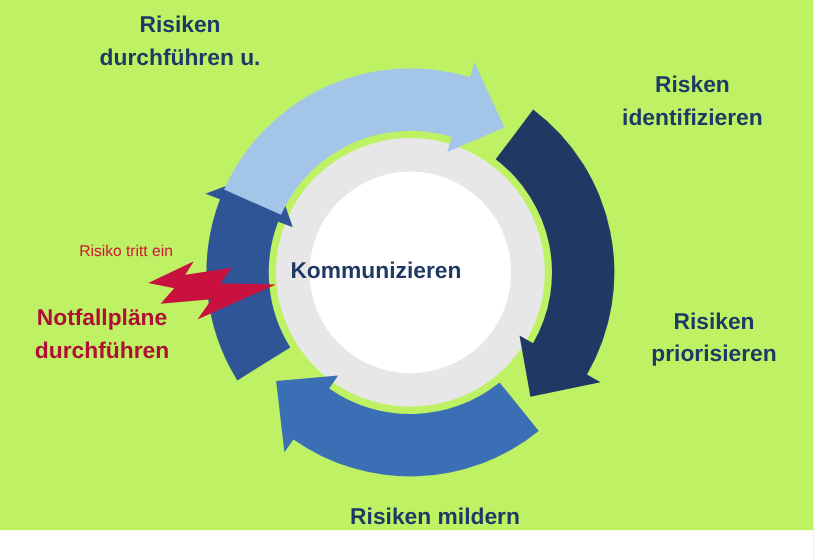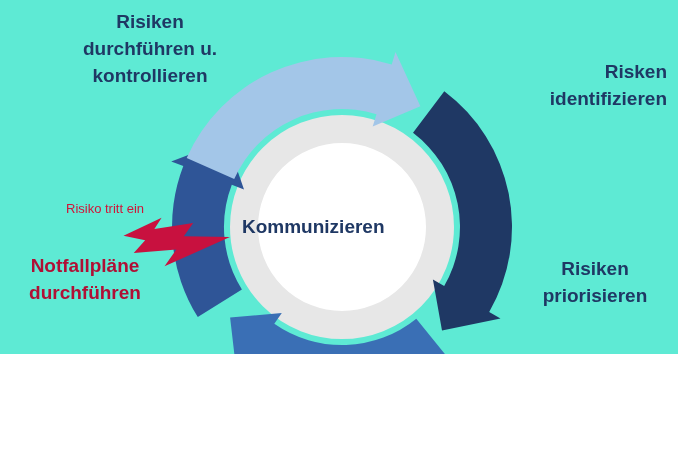--- a/index.html
+++ b/index.html
@@ -1,34 +1,34 @@
 <!DOCTYPE html>
 <html style="--label-text: #1f3864; --emergency-text: #b00f35; --risk-event-text: #d11438; --ring: #e7e7e7; --bolt: #c8113f; --background: #ffffff;"><head>
 <meta charset="utf-8">
 <style>
   html, body { margin: 0; padding: 0; background: #ffffff; }
   .canvas {
     position: relative;
     width: 678px;
-    height: 354px;
-    background: #5eead4;
+    height: 442px;
+    background: #bef264;
     font-family: "Liberation Sans", sans-serif;
     overflow: hidden;
   }
   .diagram-svg { position: absolute; left: 0; top: 0; }
   .label {
     position: absolute;
     font-size: 19px;
     line-height: 27px;
     font-weight: 700;
     color: var(--label-text, #1f3864);
     text-align: center;
     white-space: nowrap;
   }
-  .label--left-align { text-align: right; }
+  .label--left-align { text-align: center; }
   .label--emergency { color: var(--emergency-text, #b00f35); }
   .risk-event {
     position: absolute;
     font-size: 13px;
     line-height: 16px;
     font-weight: 400;
     color: var(--risk-event-text, #d11438);
     white-space: nowrap;
   }
   .center-label {
@@ -57,33 +57,35 @@
         <path d="M444.3,91.2 A170,170 0 0 1 489.2,312.0 L500.5,318.5 L442.0,330.6 L432.9,279.5 L444.2,286.0 A118,118 0 0 0 413.0,132.8 Z" fill="#1f3864"></path>
         <path d="M186.7,157.9 A170,170 0 0 1 391.7,64.4 L395.5,52.0 L420.4,106.2 L372.7,126.6 L376.5,114.2 A118,118 0 0 0 234.2,179.0 Z" fill="#a3c6e8"></path>
       </g>
 
     <path d="M0,24 L36,2 L30,14 L68,4 L60,18 L106,14 L44,50 L54,32 L12,40 L22,26 Z" transform="translate(126,212) rotate(6)" style="fill: var(--bolt, #c8113f);"></path>
   </svg>
 
   <div class="label" style="left:30px; top:8px; width:240px;">
     <div>Risiken</div>
     <div>durchführen u.</div>
-    <div>kontrollieren</div>
   </div>
 
   <div class="label label--left-align" style="left:487px; top:58px; width:180px;">
     <div>Risken</div>
     <div>identifizieren</div>
   </div>
 
   <div class="label" style="left:515px; top:255px; width:160px;">
     <div>Risiken</div>
     <div>priorisieren</div>
   </div>
 
+  <div class="label" style="left:255px; top:418px; width:215px;">
+    <div>Risiken mildern</div>
+  </div>
 
   <div class="label label--emergency" style="left:0px; top:252px; width:170px;">
     <div>Notfallpläne</div>
     <div>durchführen</div>
   </div>
 
   <div class="risk-event" style="left:36px; top:201px;margin-left:30px;">Risiko tritt ein</div>
 
   <div class="center-label">Kommunizieren</div>
 

